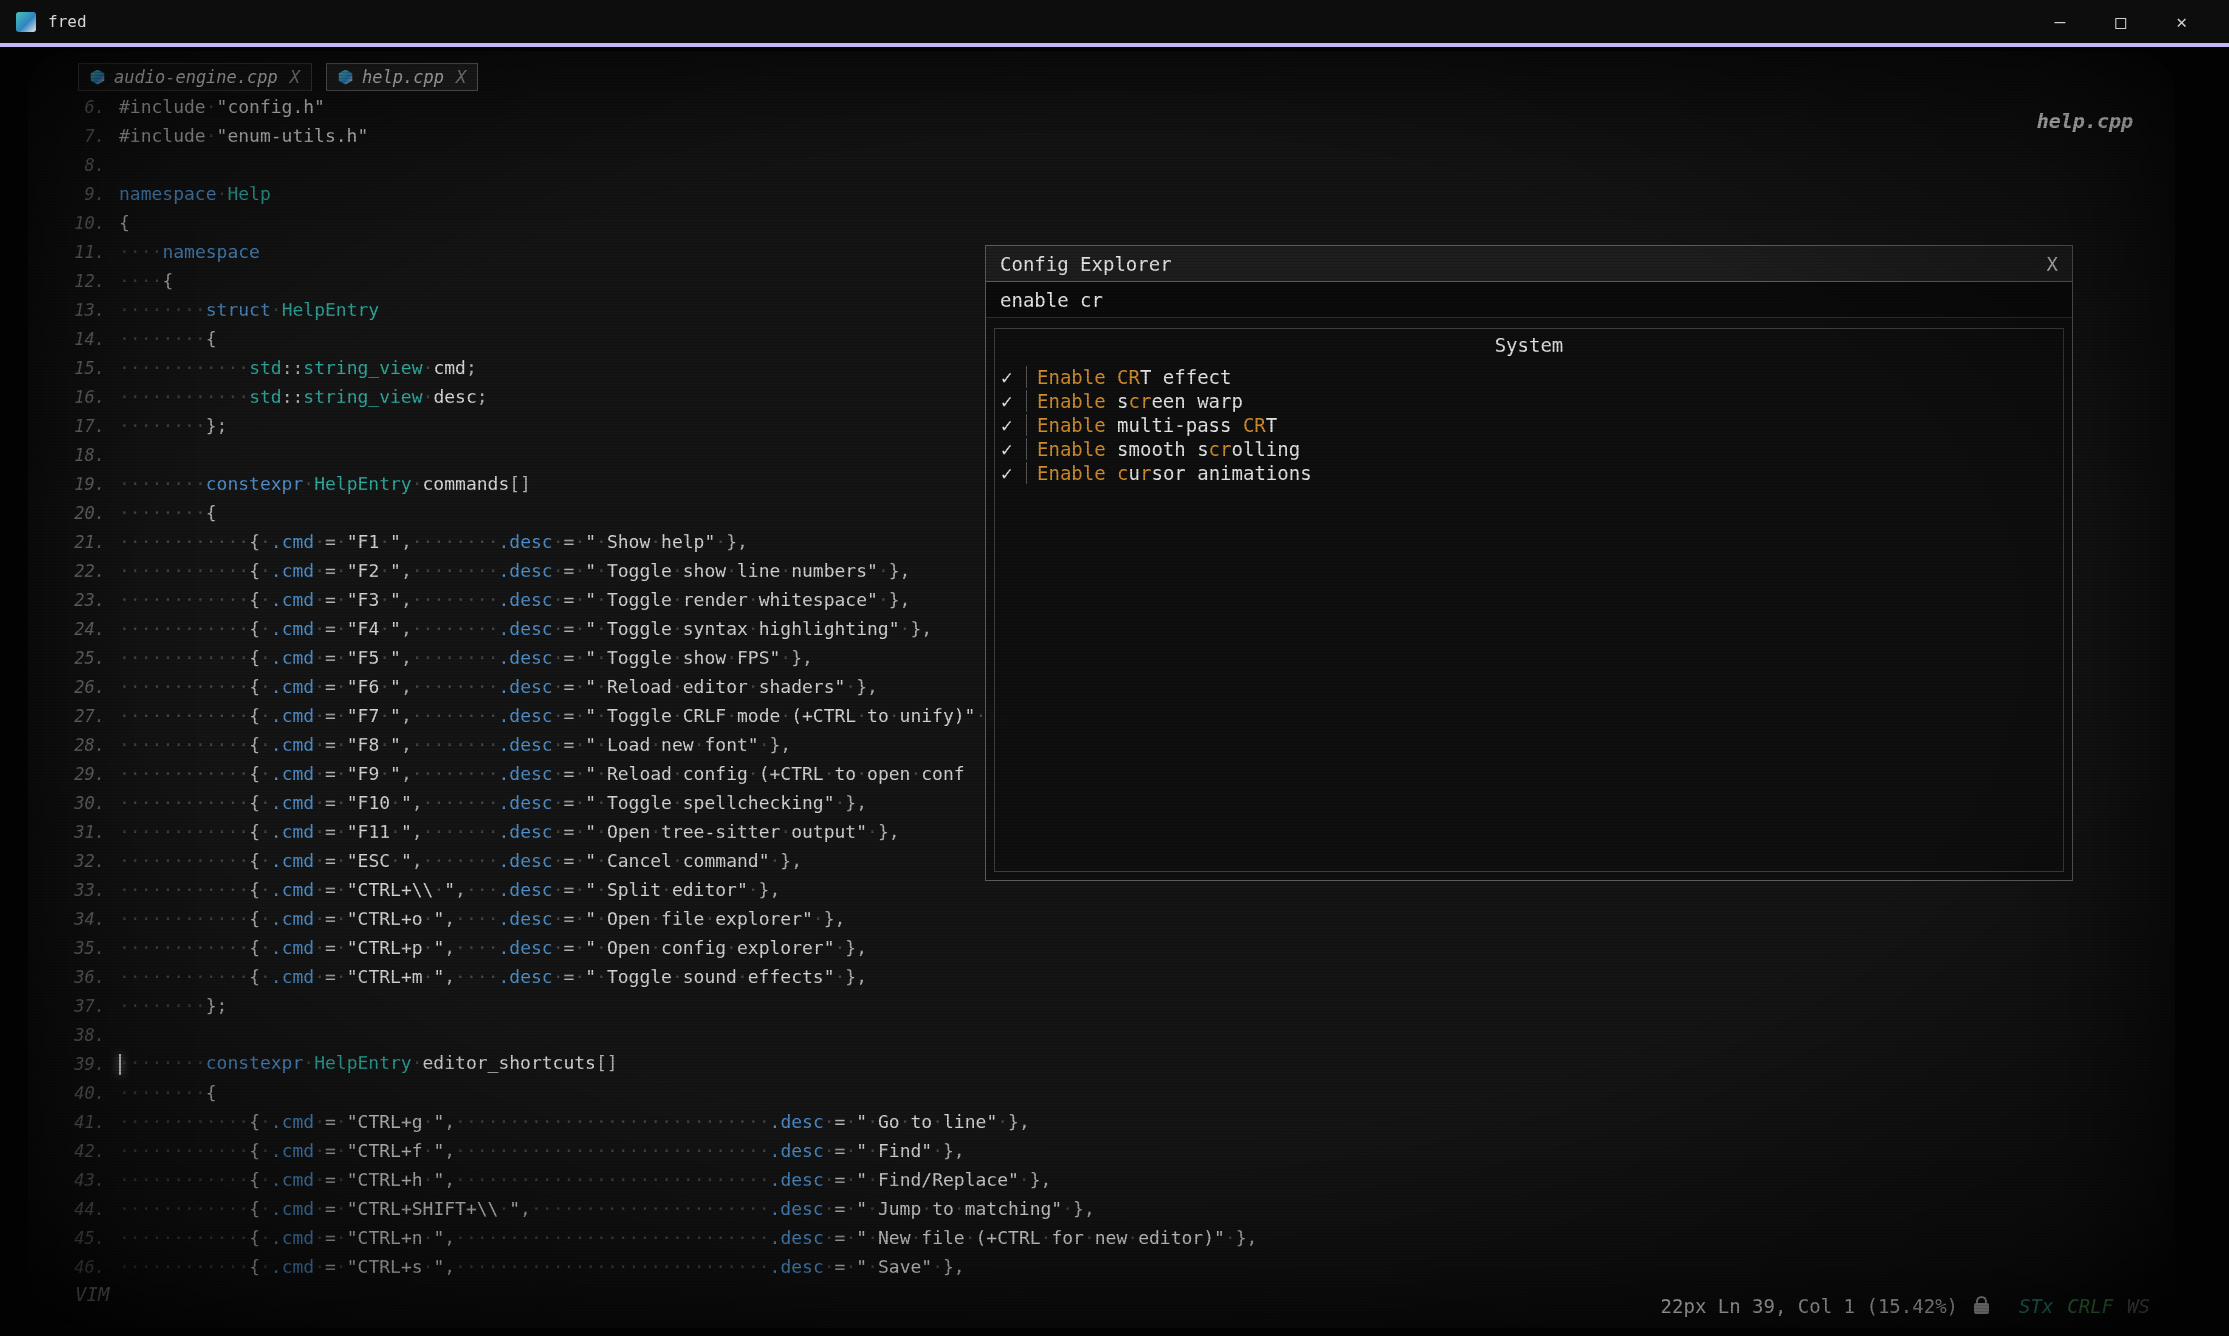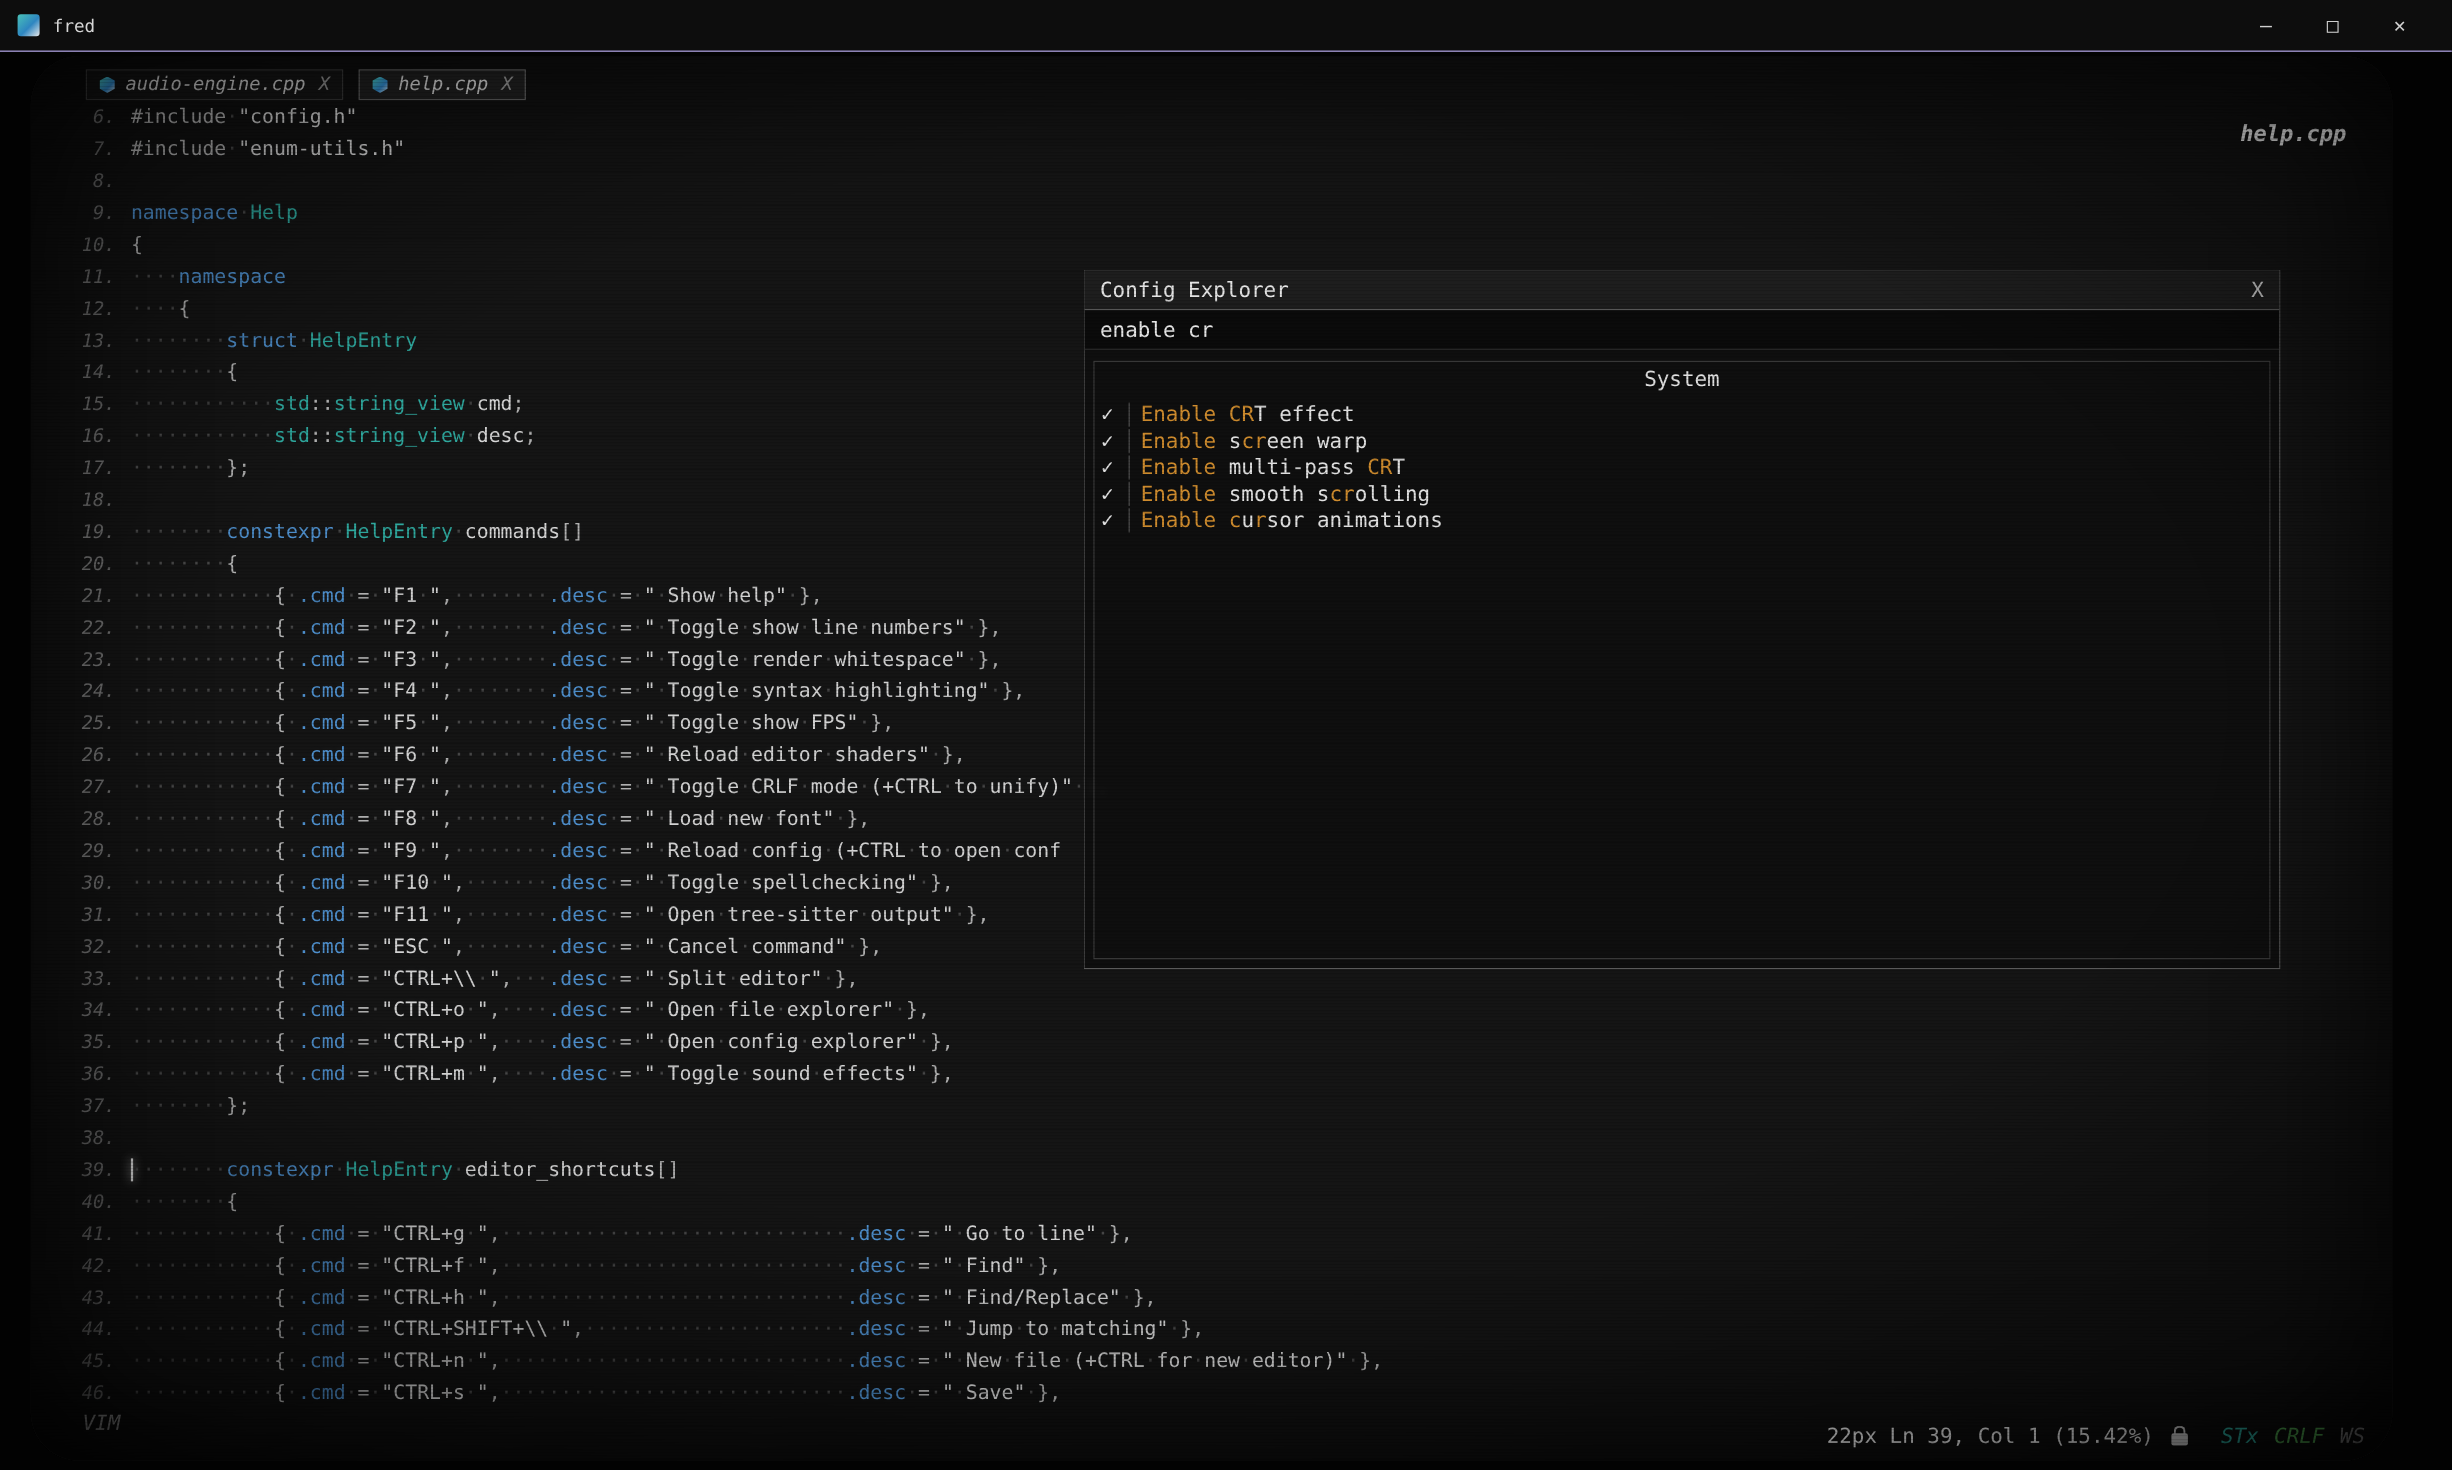--- a/index.html
+++ b/index.html
@@ -6,21 +6,21 @@
   html,body { background:#000; }
   body {
     width:2229px; height:1336px; position:relative; overflow:hidden;
     font-family:"DejaVu Sans Mono", monospace;
   }
 
   
   .titlebar {
     position:absolute; top:0; left:0; right:0; height:47px;
     background:#0d0d0d; display:flex; align-items:center;
-    padding:0 16px; z-index:60; border-bottom:1px solid #c4b5fd;
+    padding:0 16px; z-index:60; border-bottom:4px solid #c4b5fd;
   }
   .app-icon {
     width:20px; height:20px; border-radius:3px; margin-right:12px;
     background:linear-gradient(135deg,#49c1b8 0%,#2e86c1 55%,#e8e8e8 100%);
   }
   .app-title { color:#d6d6d6; font-size:16px; }
   .win-controls { margin-left:auto; display:flex; gap:50px; padding-right:26px;
     color:#cfcfcf; font-size:18px; }
   .win-controls span { cursor:default; }
 

